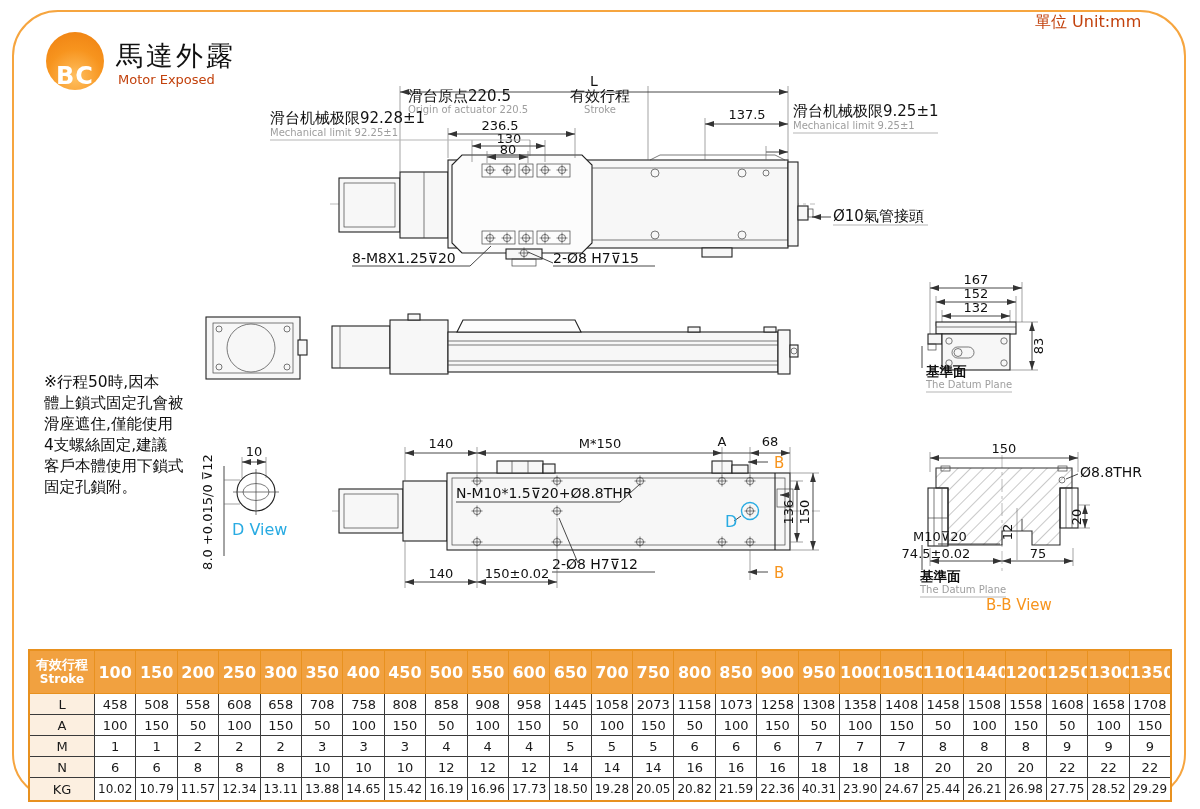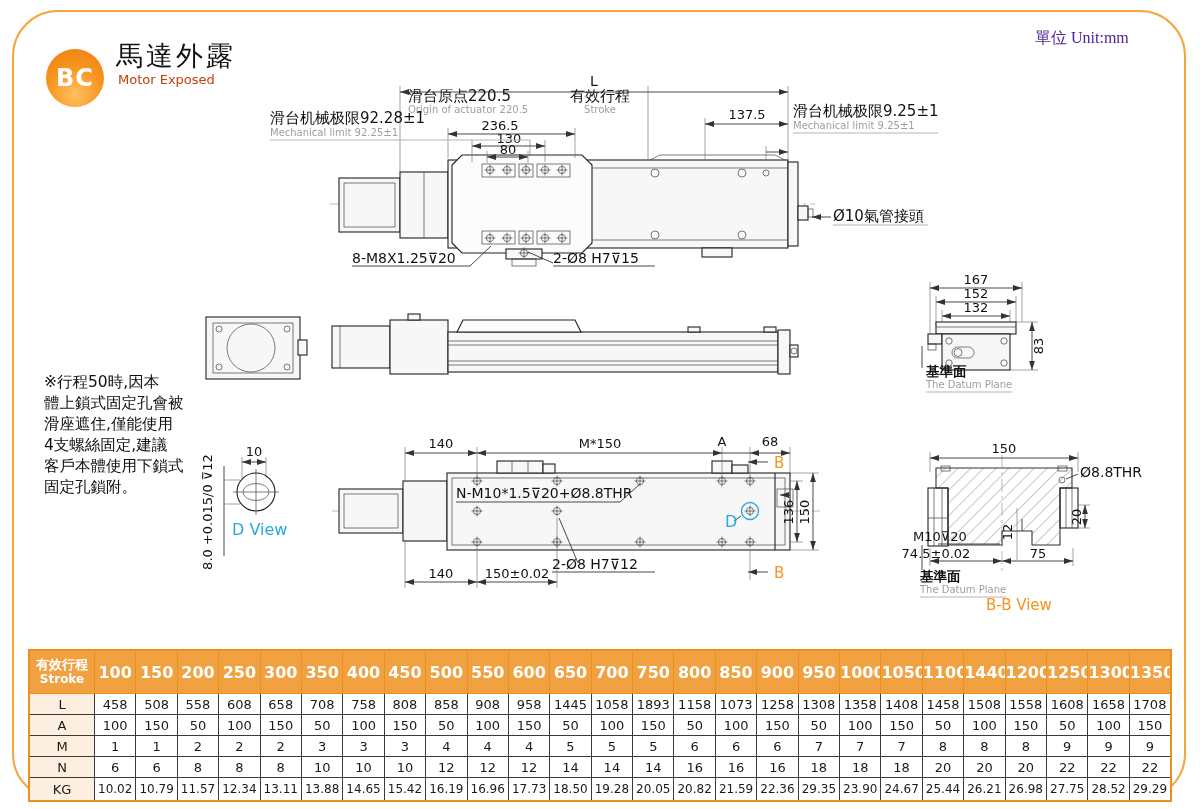--- a/index.html
+++ b/index.html
@@ -8,28 +8,28 @@
     font-family:"DejaVu Sans","Liberation Sans",sans-serif;color:#1a1a1a;
     overflow:hidden;
   }
   #page-border{
     position:absolute;left:12px;top:10px;width:1170px;height:786px;
     border:2px solid #F6A53F;border-radius:46px;z-index:0;background:#fff;
   }
   .abs{position:absolute;}
   
   #logo{
-    left:46px;top:49px;width:58px;height:58px;border-radius:50%;
+    left:46px;top:32px;width:58px;height:58px;border-radius:50%;
     background:radial-gradient(circle at 50% 78%, #FFC061 0%, #F7941E 52%, #EE7F10 100%);
-    display:flex;align-items:center;justify-content:center;z-index:3;
+    display:flex;align-items:flex-end;justify-content:center;z-index:3;
   }
   #logo span{color:#fff;font-weight:bold;font-size:24px;letter-spacing:1px;}
   #page-title{left:116px;top:38px;font-size:27px;letter-spacing:3px;color:#111;z-index:3;text-align:center;}
   #page-subtitle{left:118px;top:72px;font-size:13px;color:#c2410c;z-index:3;}
-  #unit-label{left:1035px;top:28px;font-size:16px;color:#4c1d95;z-index:3;font-family:Liberation Serif, serif;}
+  #unit-label{left:1035px;top:12px;font-size:16px;color:#c2410c;z-index:3;}
   
   #note-block{left:44px;top:372px;width:176px;z-index:3;}
   #note-zh{font-size:15.5px;line-height:21px;color:#111;white-space:pre-line;}
   #note-en{font-size:11px;line-height:16px;color:#9e9e9e;white-space:pre-line;margin-top:2px;}
   
   #drawing{left:0;top:60px;z-index:2;}
   text{font-family:"DejaVu Sans","Liberation Sans",sans-serif;fill:#111;}
   .d13{font-size:13px;text-anchor:middle;}
   .d14{font-size:14px;}
   .zh15{font-size:15px;}
@@ -426,21 +426,21 @@
           <td>608</td>
           <td>658</td>
           <td>708</td>
           <td>758</td>
           <td>808</td>
           <td>858</td>
           <td>908</td>
           <td>958</td>
           <td>1445</td>
           <td>1058</td>
-          <td>1893</td>
+          <td>2073</td>
           <td>1158</td>
           <td>1073</td>
           <td>1258</td>
           <td>1308</td>
           <td>1358</td>
           <td>1408</td>
           <td>1458</td>
           <td>1508</td>
           <td>1558</td>
           <td>1608</td>
@@ -546,21 +546,21 @@
           <td>15.42</td>
           <td>16.19</td>
           <td>16.96</td>
           <td>17.73</td>
           <td>18.50</td>
           <td>19.28</td>
           <td>20.05</td>
           <td>20.82</td>
           <td>21.59</td>
           <td>22.36</td>
-          <td>29.35</td>
+          <td>40.31</td>
           <td>23.90</td>
           <td>24.67</td>
           <td>25.44</td>
           <td>26.21</td>
           <td>26.98</td>
           <td>27.75</td>
           <td>28.52</td>
           <td>29.29</td>
         </tr>
       </tbody>

